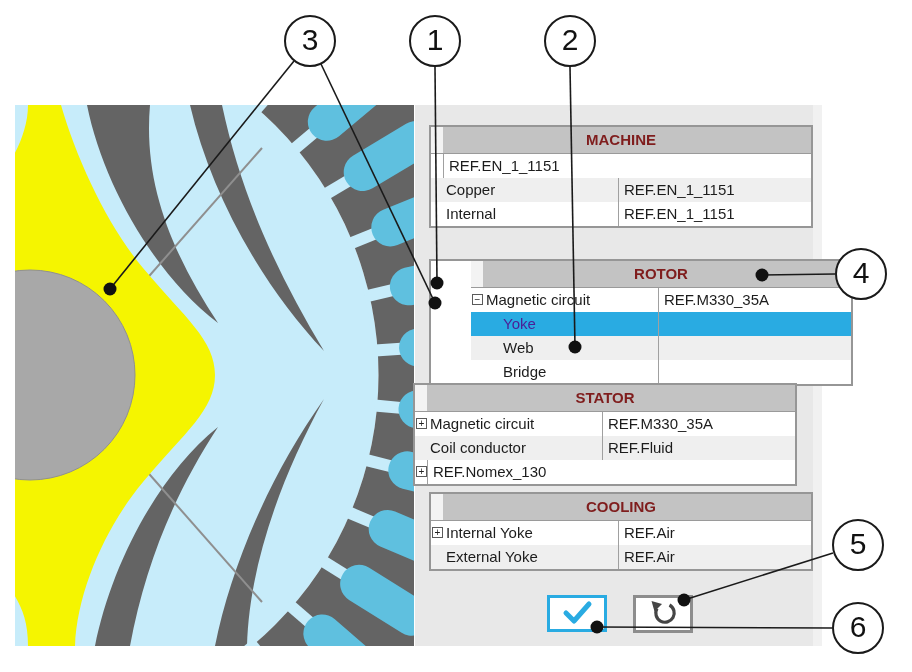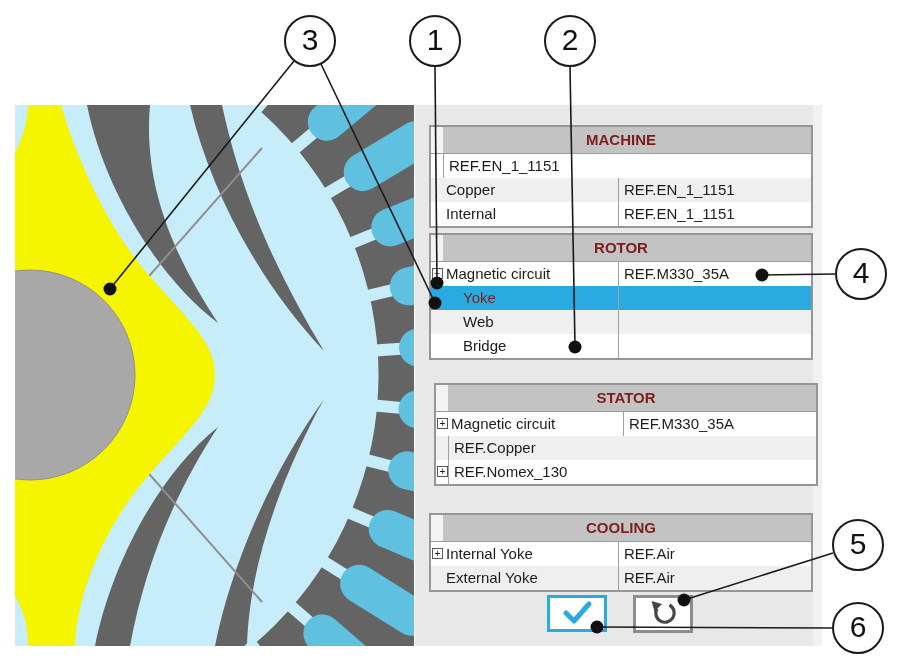--- a/index.html
+++ b/index.html
@@ -10,21 +10,21 @@
   #panel-strip{position:absolute;left:398px;top:0;width:9px;height:541px;background:#f1f1f1;}
   
   .tbl{position:absolute;width:380px;background:#fff;border:2px solid #969696;}
   .tbl-head{position:relative;height:26px;line-height:26px;background:#c3c3c3;
             border-bottom:1px solid #9a9a9a;text-align:center;font-size:15px;
             font-weight:600;color:#7f1d1d;}
   .tbl-head .strip{position:absolute;left:0;top:0;width:12px;height:100%;background:#f3f3f3;}
   .trow{display:grid;grid-template-columns:12px 175px 193px;height:24px;line-height:24px;
         font-size:15px;color:#1c1c1c;background:#fff;}
   .trow.alt{background:#efefef;}
-  .trow.sel{background:#29abe2;color:#7f1d1d;}
+  .trow.sel{background:#29abe2;color:#4c1d95;}
   .cell-exp{position:relative;}
   .expbox{display:block;width:11px;height:11px;margin:6px 0 0 1px;background:#fff;
           border:1px solid #5a5a5a;font-size:10px;line-height:9px;text-align:center;
           color:#222;box-sizing:border-box;}
   .rlabel{padding-left:3px;overflow:hidden;white-space:nowrap;}
   .rlabel.child{padding-left:20px;}
   .rvalue{border-left:1px solid #a0a0a0;padding-left:5px;overflow:hidden;white-space:nowrap;}
   
   .btn{position:absolute;background:#fff;cursor:pointer;}
   #btn-validate{left:547px;top:595px;width:54px;height:31px;border:3px solid #29abe2;}
@@ -141,21 +141,21 @@
       <span class="rlabel">Copper</span>
       <span class="rvalue">REF.EN_1_1151</span>
     </div>
     <div class="trow">
       <span class="cell-exp"></span>
       <span class="rlabel">Internal</span>
       <span class="rvalue">REF.EN_1_1151</span>
     </div>
   </div>
 
-  <div class="tbl" style="left:429px;top:233px;">
+  <div class="tbl" style="left:429px;top:259px;padding-left:40px;">
     <div class="tbl-head">
       <span class="strip"></span>
       <span>ROTOR</span>
     </div>
     <div class="trow">
       <span class="cell-exp">
           <span class="expbox">−</span>
         </span>
       <span class="rlabel">Magnetic circuit</span>
       <span class="rvalue">REF.M330_35A</span>
@@ -170,45 +170,46 @@
       <span class="rlabel child">Web</span>
       <span class="rvalue"></span>
     </div>
     <div class="trow">
       <span class="cell-exp"></span>
       <span class="rlabel child">Bridge</span>
       <span class="rvalue"></span>
     </div>
   </div>
 
-  <div class="tbl" style="left:434px;top:383px;">
+  <div class="tbl" style="left:413px;top:383px;">
     <div class="tbl-head">
       <span class="strip"></span>
       <span>STATOR</span>
     </div>
     <div class="trow">
       <span class="cell-exp">
           <span class="expbox">+</span>
         </span>
       <span class="rlabel">Magnetic circuit</span>
       <span class="rvalue">REF.M330_35A</span>
     </div>
     <div class="trow alt">
       <span class="cell-exp"></span>
-      <span class="rvalue">REF.Copper</span>
+      <span class="rlabel">Coil conductor</span>
+      <span class="rvalue">REF.Fluid</span>
     </div>
     <div class="trow">
       <span class="cell-exp">
           <span class="expbox">+</span>
         </span>
       <span class="rvalue">REF.Nomex_130</span>
     </div>
   </div>
 
-  <div class="tbl" style="left:429px;top:513px;">
+  <div class="tbl" style="left:429px;top:492px;">
     <div class="tbl-head">
       <span class="strip"></span>
       <span>COOLING</span>
     </div>
     <div class="trow">
       <span class="cell-exp">
           <span class="expbox">+</span>
         </span>
       <span class="rlabel">Internal Yoke</span>
       <span class="rvalue">REF.Air</span>

